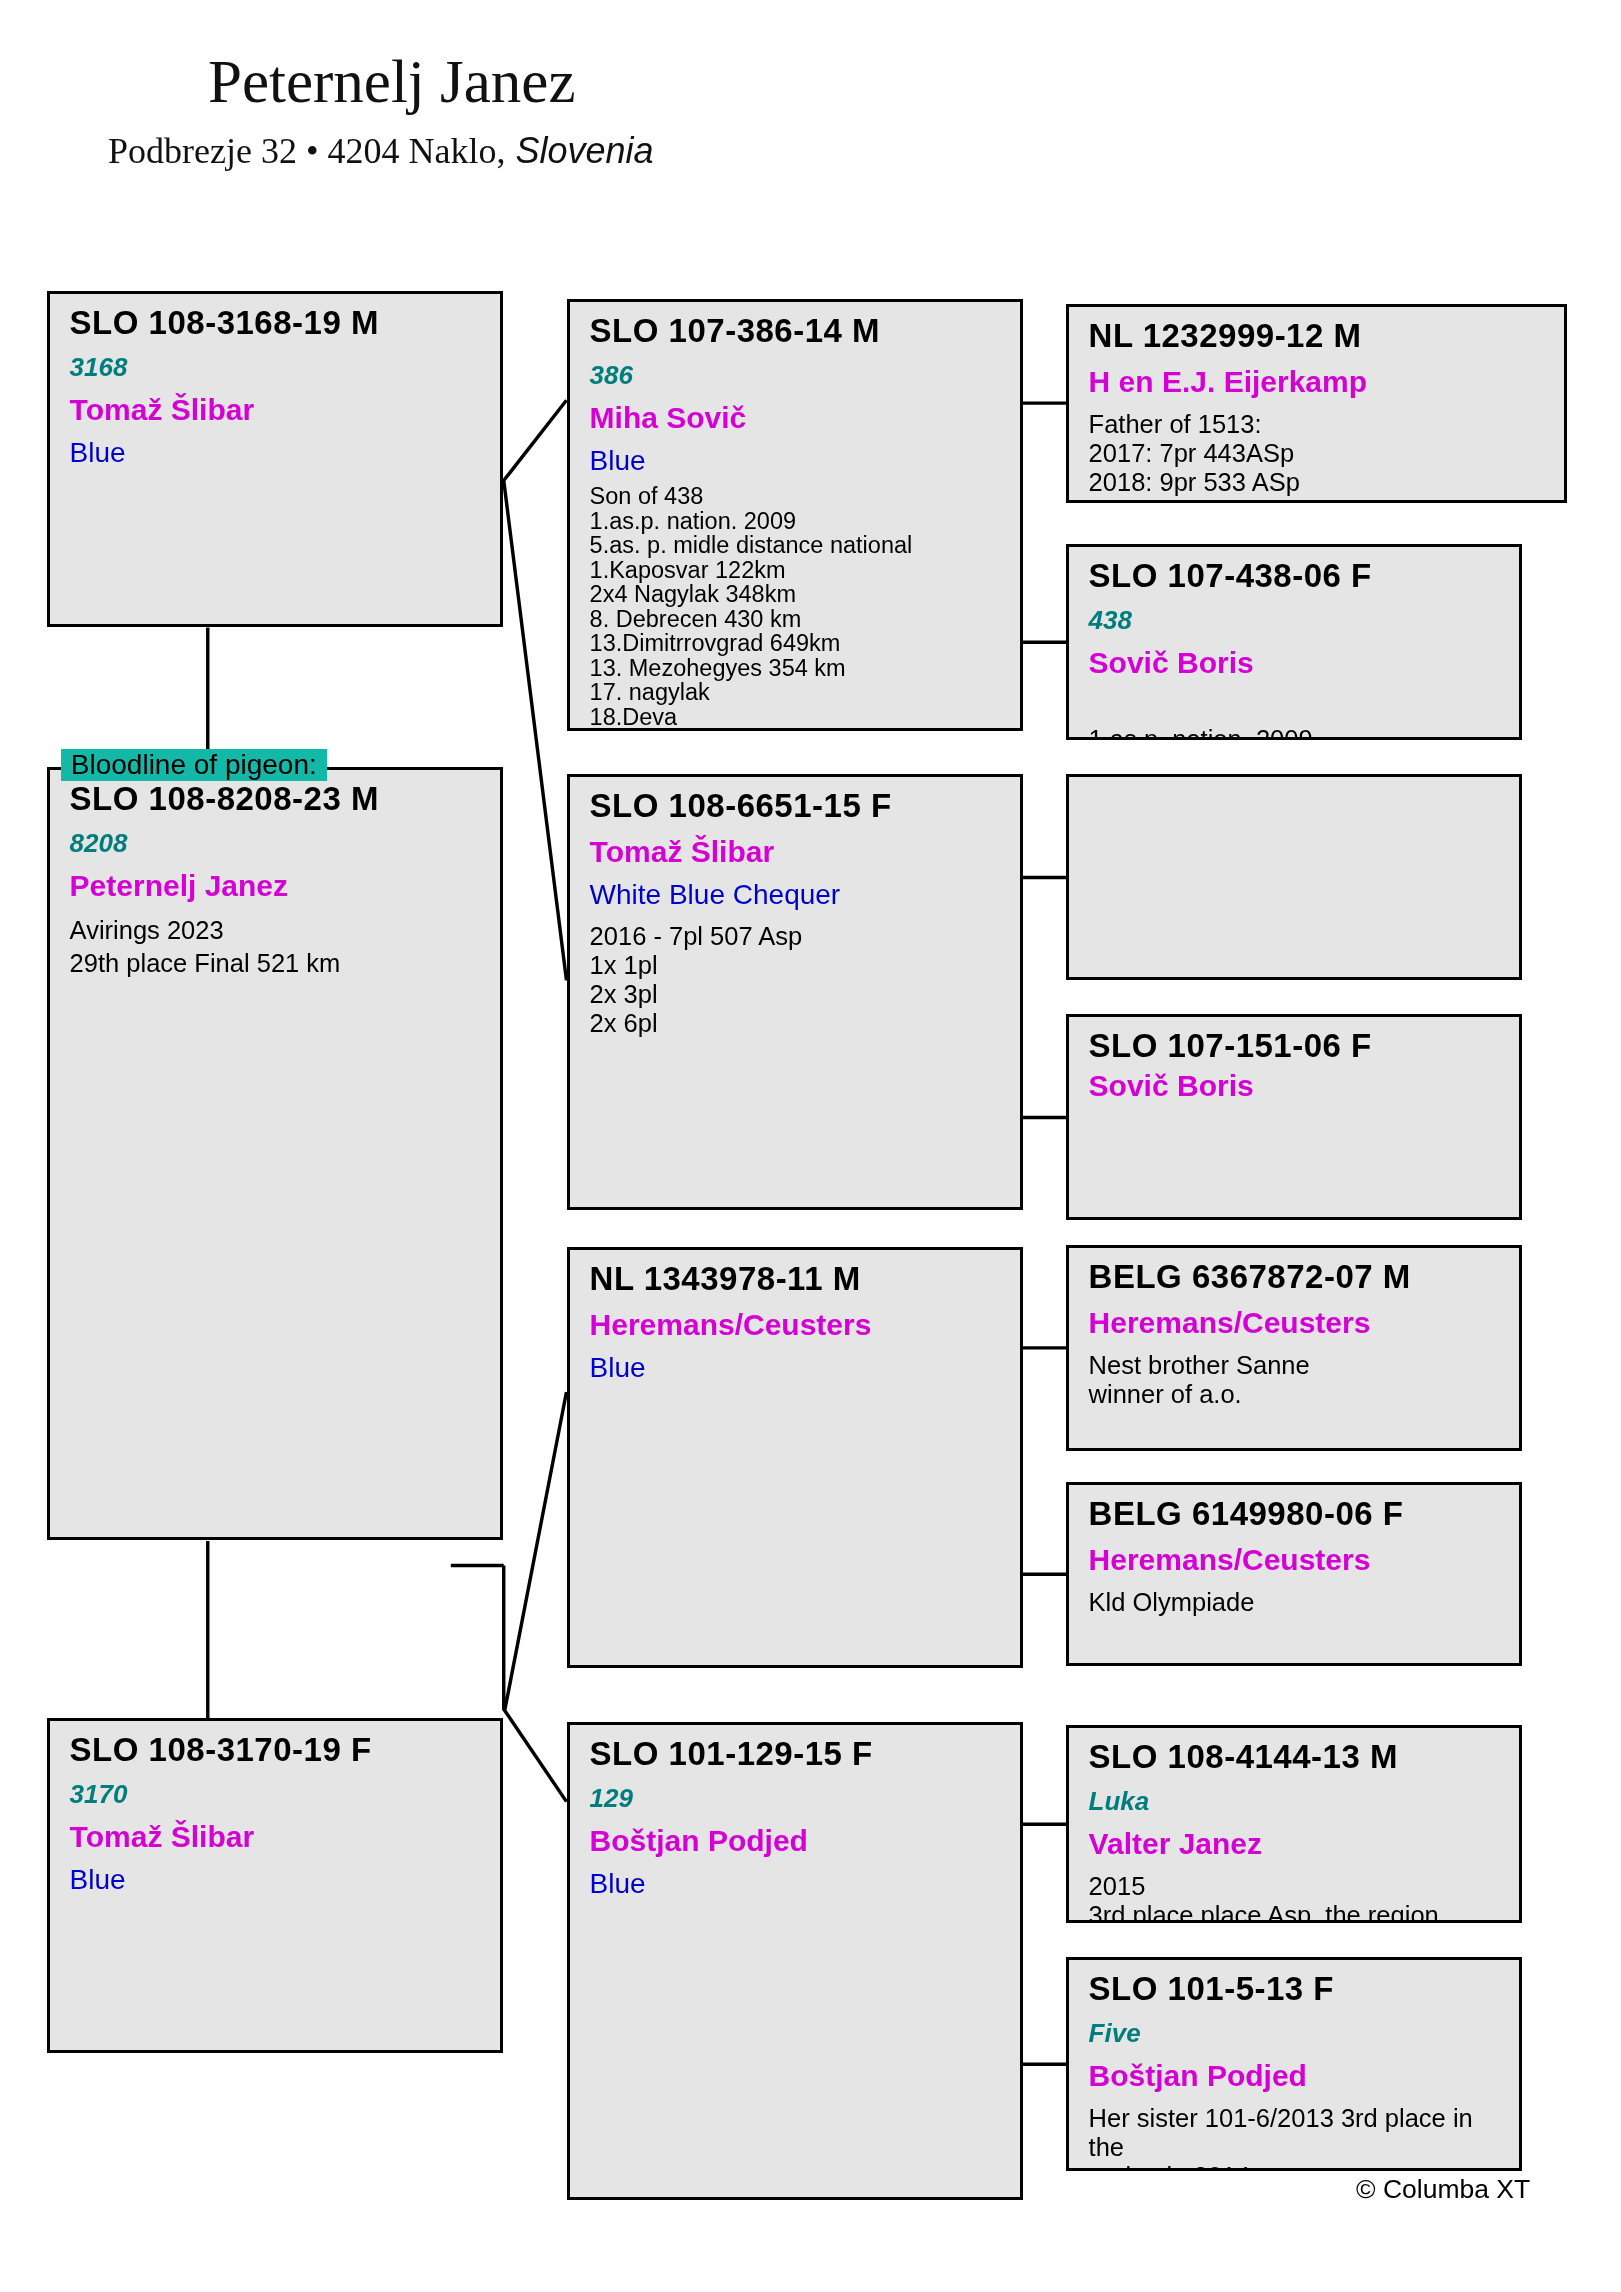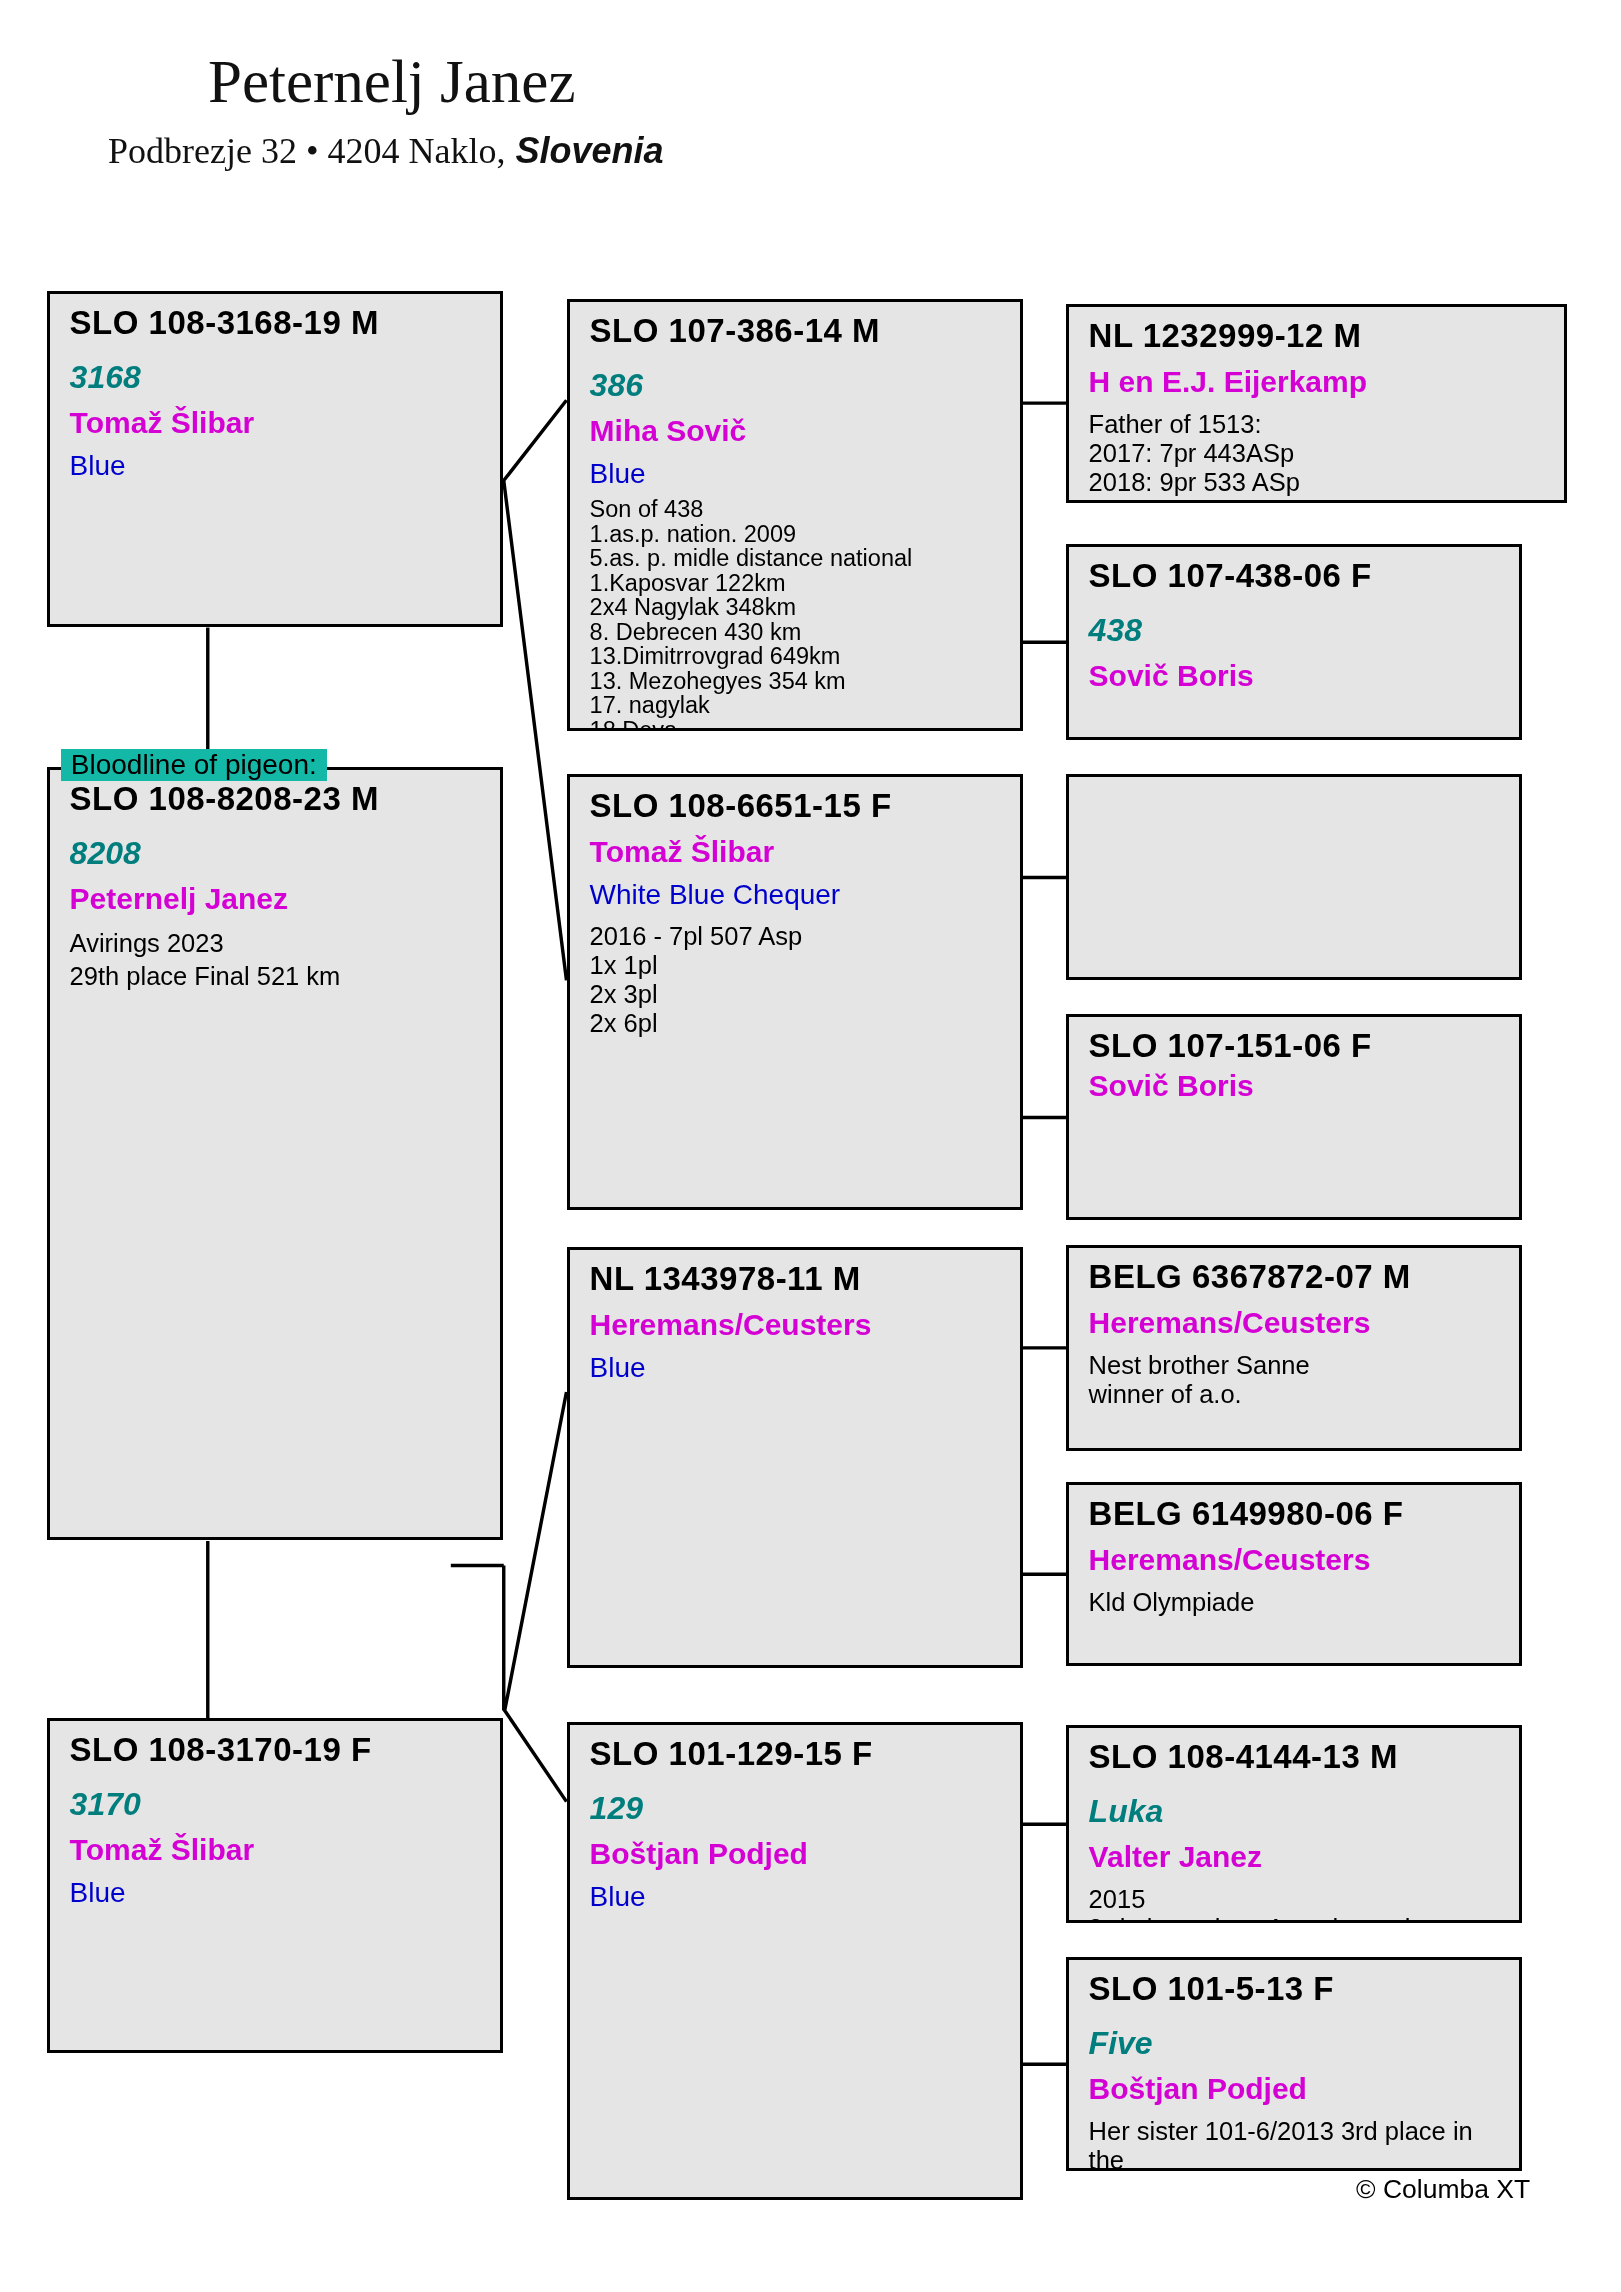--- a/index.html
+++ b/index.html
@@ -18,38 +18,38 @@
     position:absolute;left:208px;top:47px;
     font-family:"Liberation Serif",serif;font-size:61px;color:#111;
     white-space:nowrap;
   }
   #page-subtitle{
     position:absolute;left:108px;top:130px;
     font-family:"Liberation Serif",serif;font-size:36px;color:#111;
     white-space:nowrap;
   }
   #page-subtitle .country{
-    font-family:"Liberation Sans",sans-serif;font-style:italic;font-weight:bold;
+    font-family:"Liberation Sans",sans-serif;font-style:italic;
   }
   #page-subtitle .addr{font-style:normal;}
   
   #connector-svg{position:absolute;left:0;top:0;z-index:1;}
   #connector-svg path{stroke:var(--line-color);stroke-width:3.5;fill:none;}
   
   .box{
     position:absolute;box-sizing:border-box;background:#e5e5e5;
     border:3.9px solid #000;padding:7.8px 9.8px 0 19.6px;overflow:hidden;z-index:2;
   }
   .t{
     font-weight:bold;font-size:33px;letter-spacing:0.5px;margin-top:2px;
     white-space:nowrap;
   }
   .ring{
     color:var(--ring-color);font-weight:bold;font-style:italic;
-    font-size:32px;margin-top:17px;white-space:nowrap;
+    font-size:26px;margin-top:10px;white-space:nowrap;
   }
   .owner{
     color:var(--owner-color);font-weight:bold;font-size:30px;margin-top:9.8px;
     white-space:nowrap;
   }
   .pcolor{
     color:var(--pigeon-color-color);font-size:28px;margin-top:10px;white-space:nowrap;
   }
   .details{
     font-size:25.5px;line-height:29px;margin-top:11.8px;white-space:pre-line;

